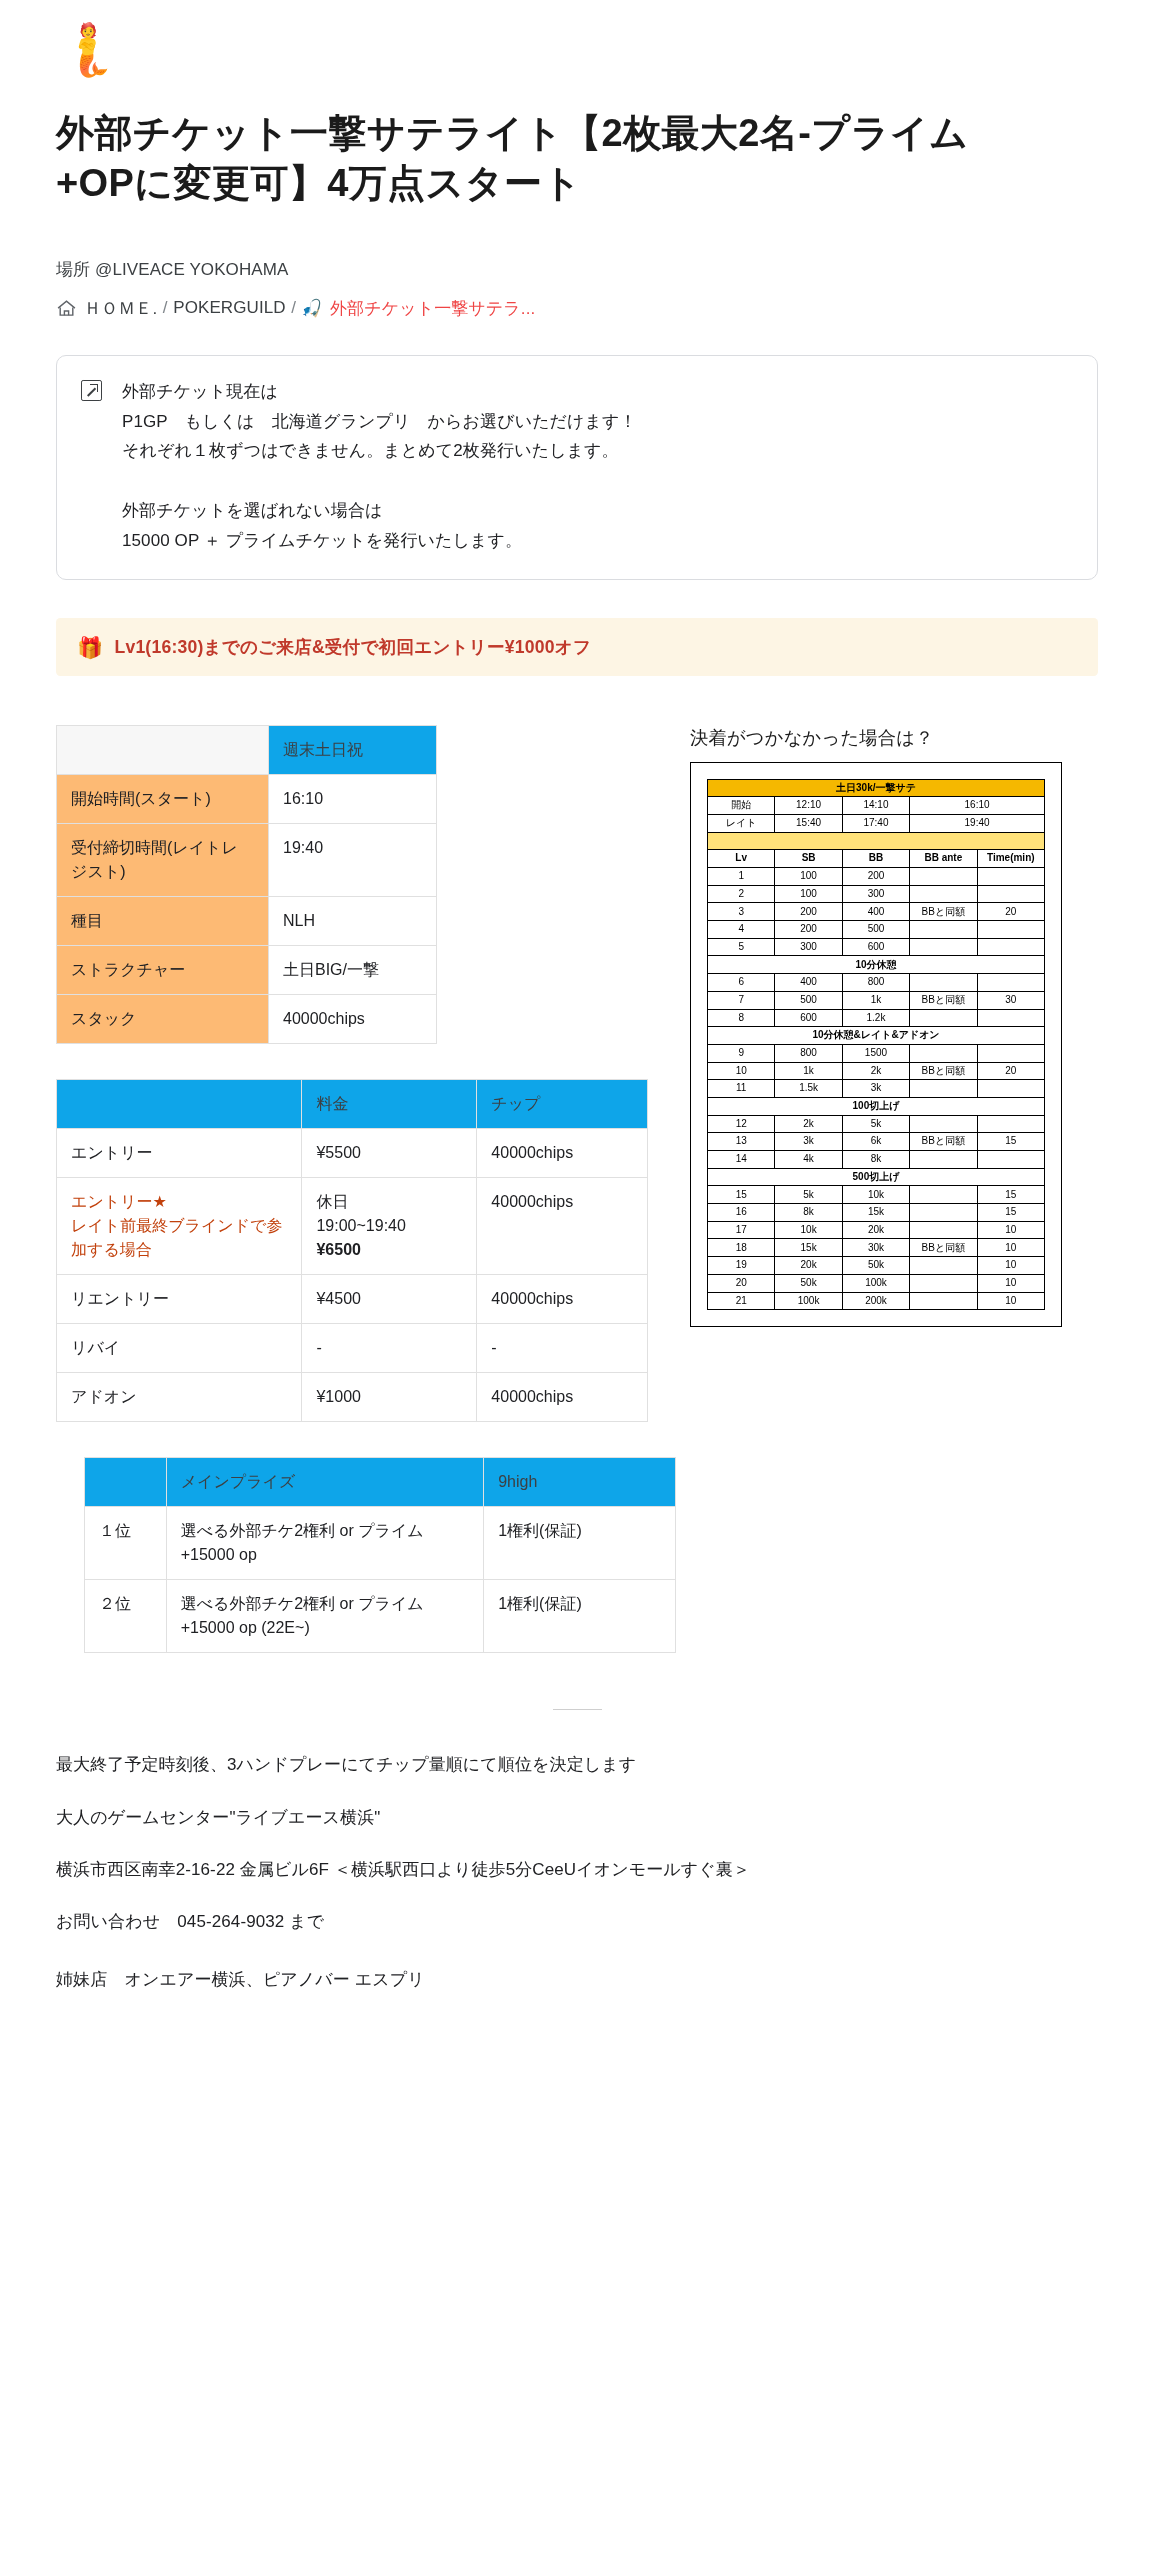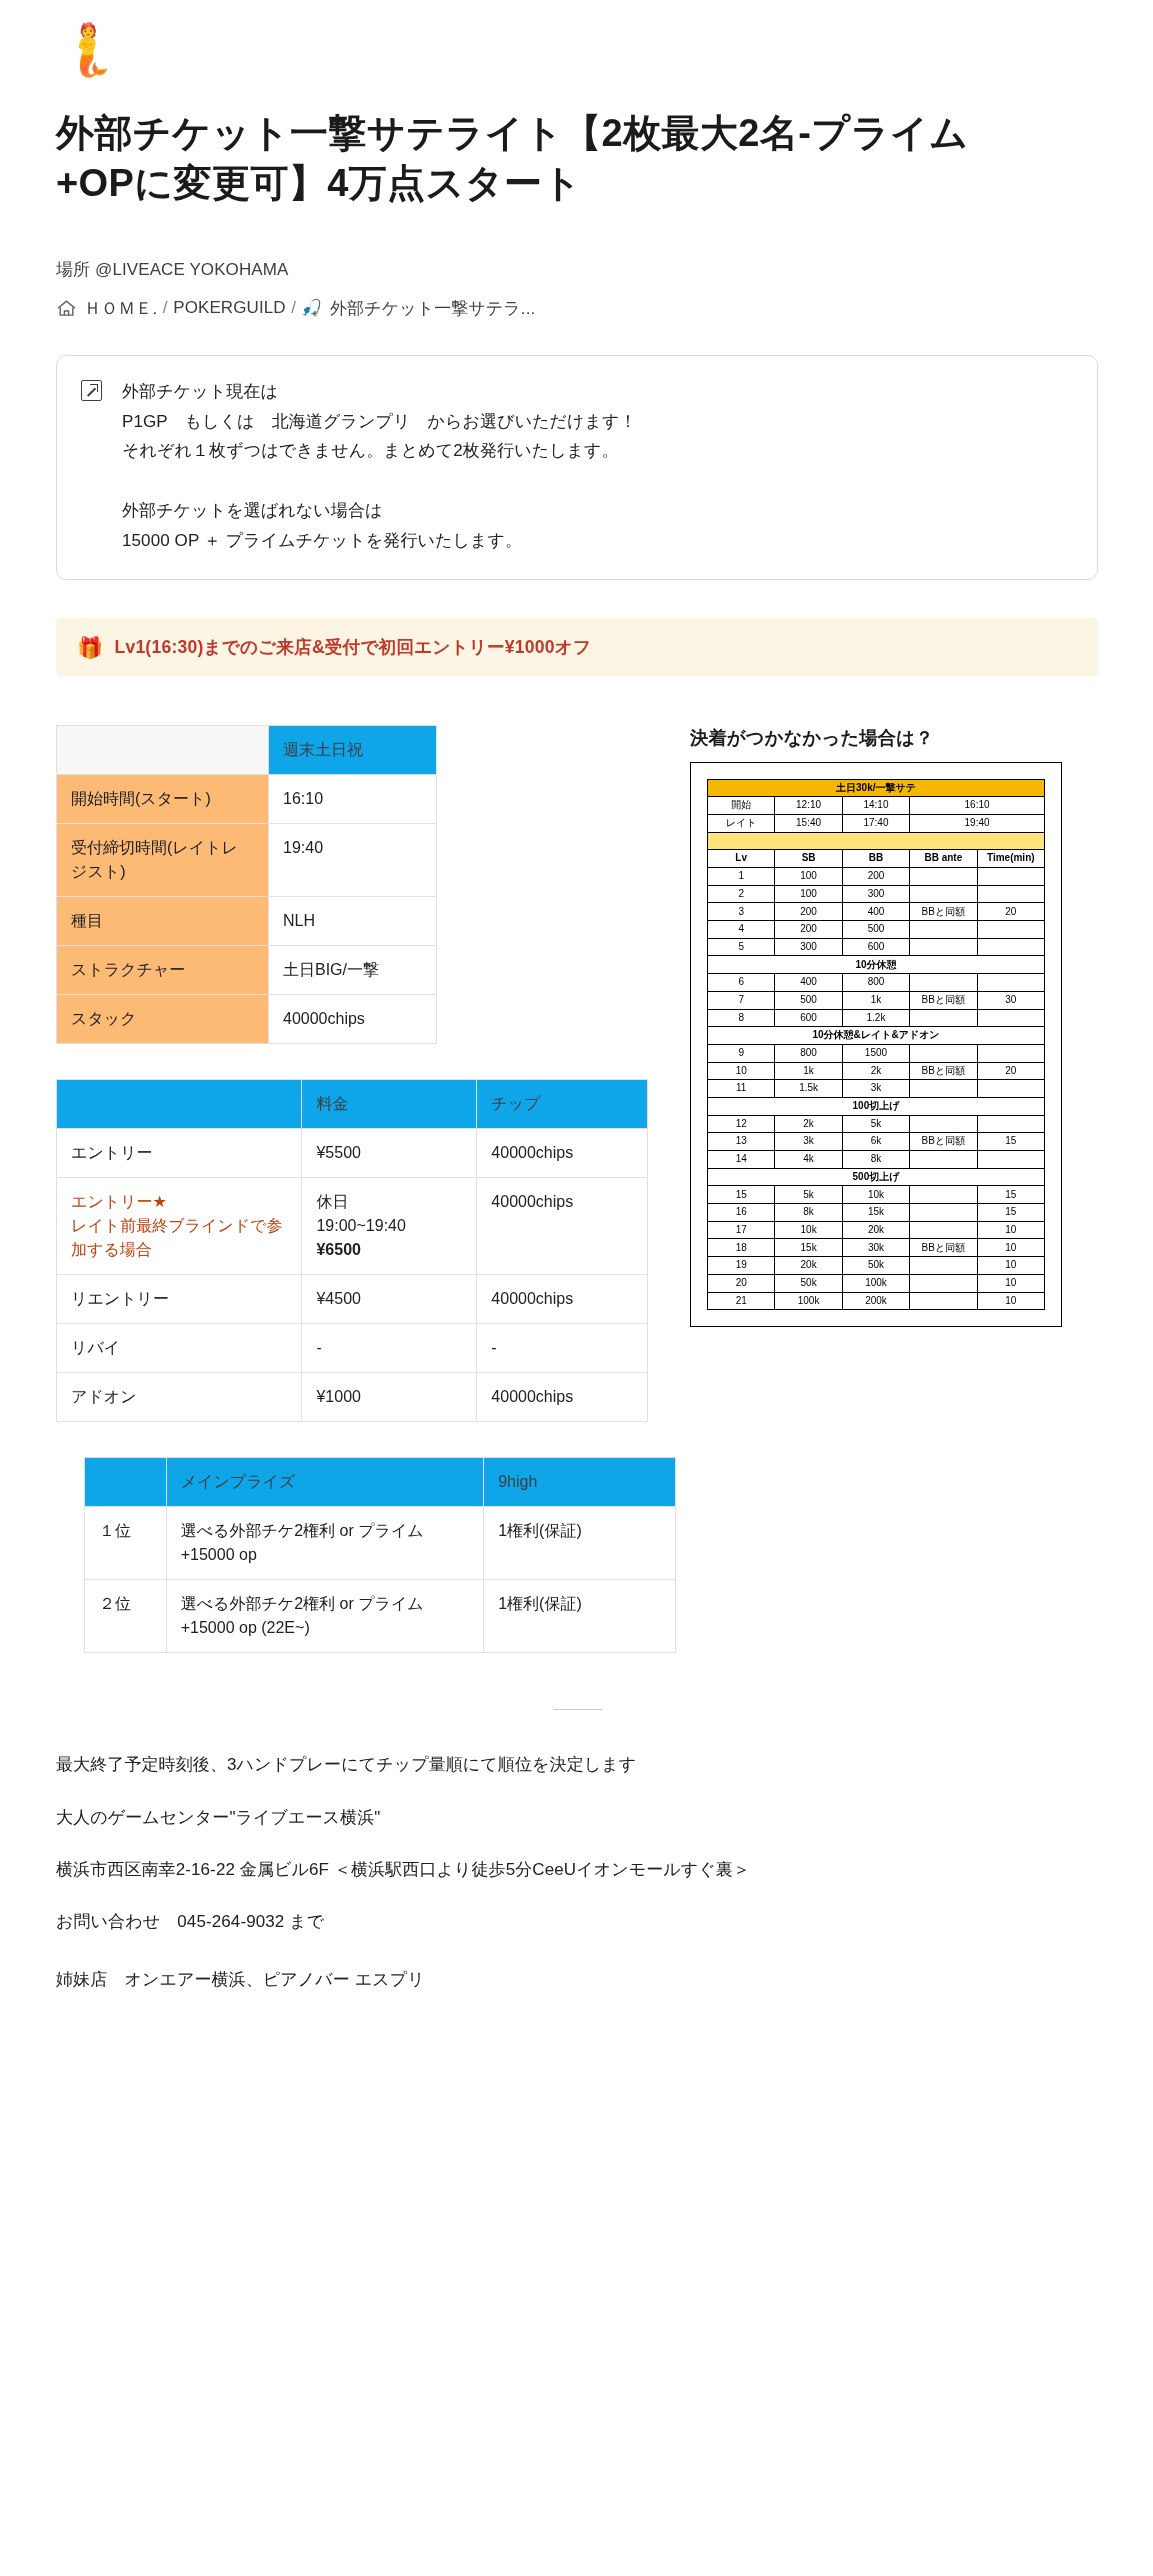--- a/index.html
+++ b/index.html
@@ -71,21 +71,21 @@
     position: relative;
     margin-right: 2.8px;
   }
   .breadcrumb .home-icon svg { display: block; }
   .breadcrumb a {
     color: #3c4043;
     text-decoration: none;
   }
   .breadcrumb .sep { color: #80868b; padding: 0 1.4px; }
   .breadcrumb .crumb-emoji { font-size: 17px; margin-right: 2.8px; }
-  .breadcrumb .crumb-last { color: #404040; }
+  .breadcrumb .crumb-last { color: #ef4444; }
 
   
   .notice {
     margin-top: 35px;
     border: 0.7px solid #dadce0;
     border-radius: 10px;
     padding: 21px 24px 24px 24px;
     display: flex;
     gap: 17px;
     align-items: flex-start;
@@ -193,21 +193,21 @@
 
   .t-prize { width: 592px; margin-top: 35px; margin-left: 28px; }
   .t-prize thead td { background: #f7f7f7; }
   .t-prize td:nth-child(1) { width: 78px; }
   .t-prize td:nth-child(2) { width: 303px; }
   .t-prize td:nth-child(3) { width: 183px; }
 
   
   .struct-title {
     font-size: 18.3px;
-    font-weight: bold;
+    font-weight: normal;
     color: #1b1b1b;
     margin-bottom: 11.3px;
     letter-spacing: 0.2px;
   }
   table.struct {
     border-collapse: collapse;
     width: 338px;
     font-size: 10px;
     table-layout: fixed;
     background: #fff;

